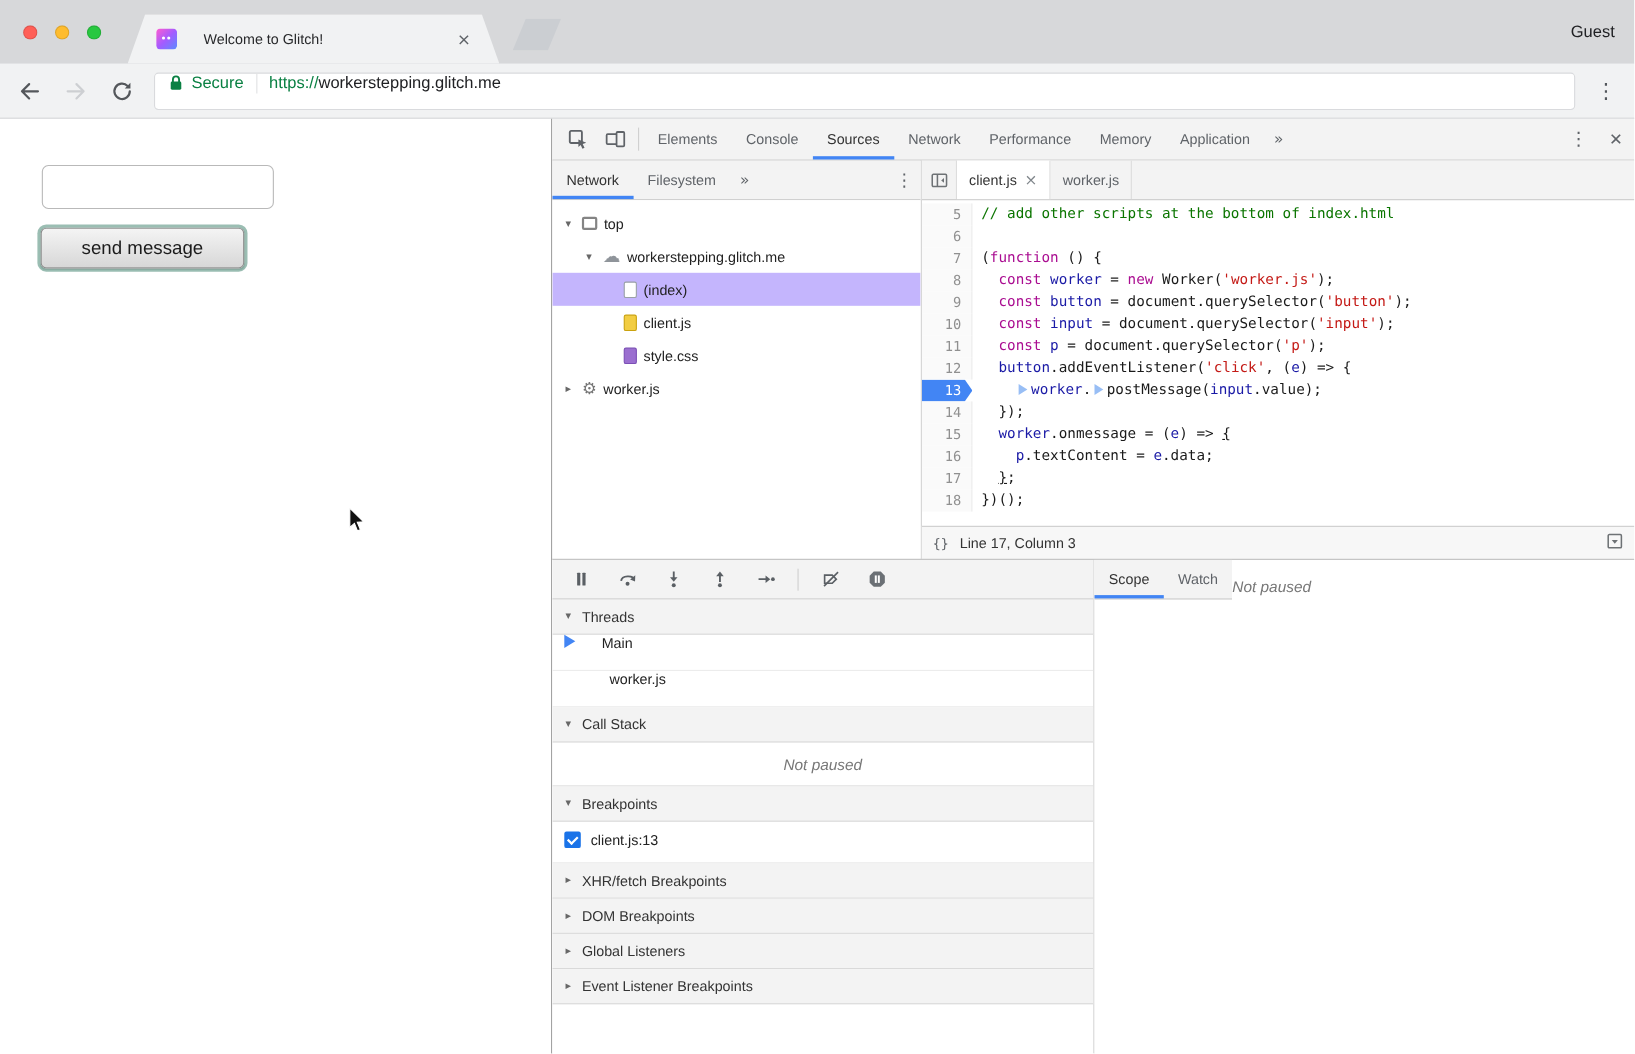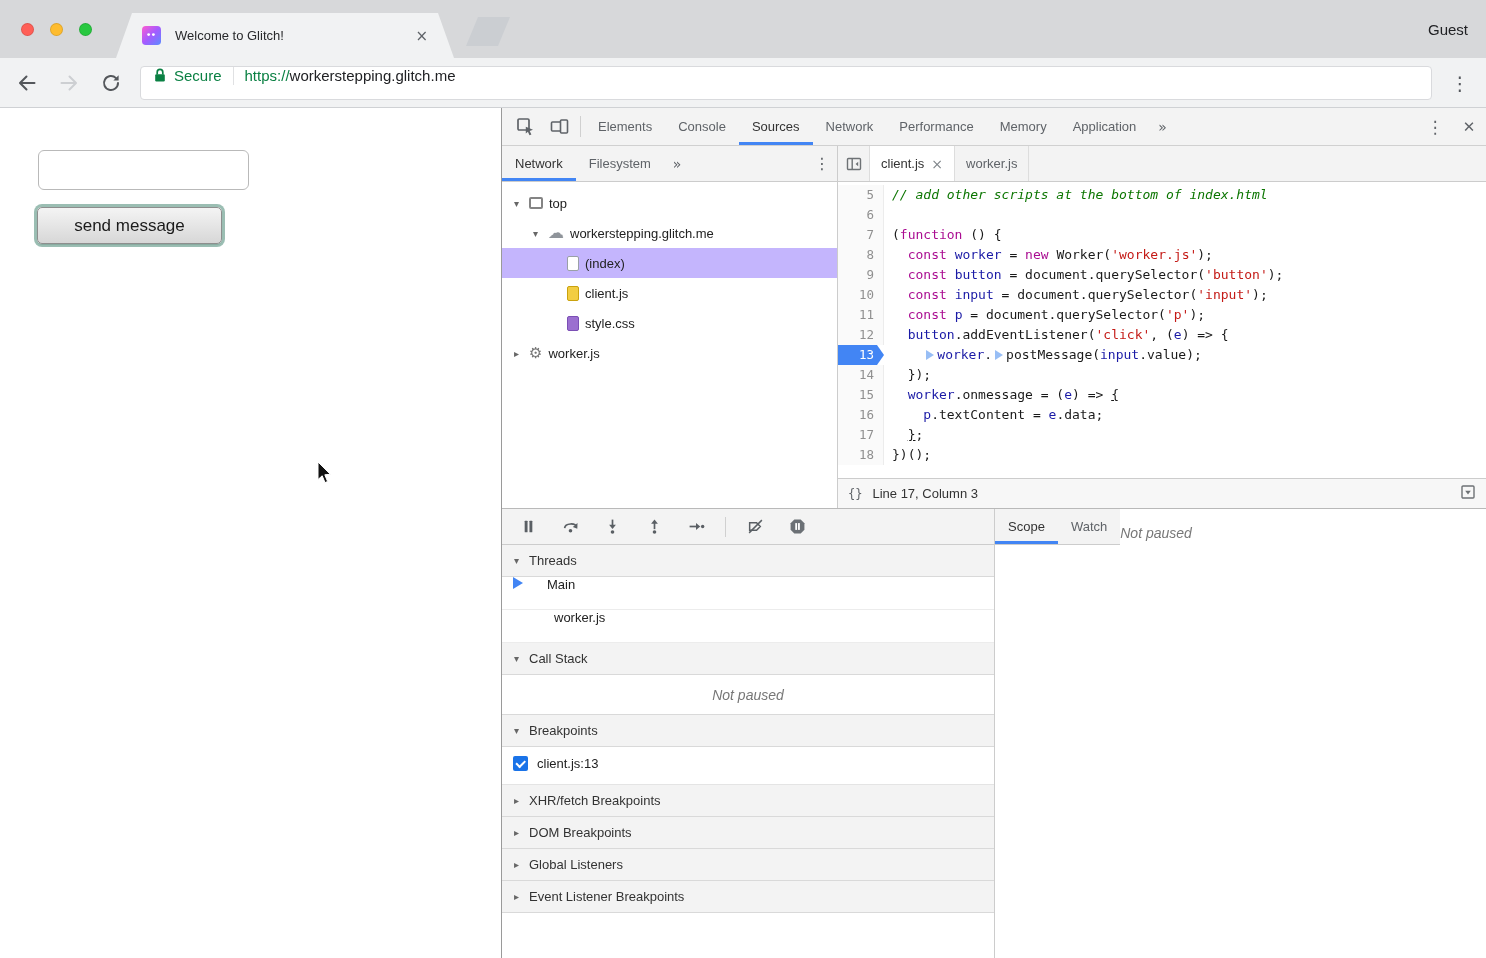--- a/index.html
+++ b/index.html
@@ -9,21 +9,21 @@
 
 
 .window{position:absolute;inset:0;background:#fff;overflow:hidden}
 .tabstrip{position:absolute;left:0;top:0;right:0;height:58px;background:#d7d8da}
 .traffic{position:absolute;top:23px;width:13px;height:13px;border-radius:50%;border:1px solid rgba(0,0,0,.12)}
 .t-close{left:21px;background:#ff5f57}
 .t-min{left:50px;background:#febc2e}
 .t-max{left:79px;background:#28c840}
 .tab{position:absolute;left:116px;top:13px;width:338px;height:45px;background:#f1f2f3;clip-path:polygon(16px 0,calc(100% - 16px) 0,100% 100%,0 100%);display:flex;align-items:center;padding:0 26px}
 .tab-favicon{width:19px;height:19px;flex:0 0 auto}
-.tab-title{margin-left:14px;font-size:13px;color:#28292b;white-space:nowrap;overflow:hidden;flex:1}
+.tab-title{margin-left:24px;font-size:13px;color:#28292b;white-space:nowrap;overflow:hidden;flex:1}
 .tab-x{font-size:15px;color:#5f6368;margin-left:8px}
 .newtab{position:absolute;left:466px;top:17px;width:44px;height:29px;background:#cbced2;clip-path:polygon(12px 0,100% 0,calc(100% - 12px) 100%,0 100%)}
 .guest{position:absolute;right:18px;top:0;height:58px;display:flex;align-items:center;font-size:15px;color:#202124}
 .toolbar{position:absolute;left:0;top:58px;right:0;height:50px;background:#f1f2f3;border-bottom:1px solid #cfd1d4}
 .nav-btn{position:absolute;top:13px;width:24px;height:24px;display:flex;align-items:center;justify-content:center}
 .btn-back{left:15px}.btn-fwd{left:57px}.btn-reload{left:99px}
 .urlbar{position:absolute;left:140px;right:54px;top:8px;height:34px;background:#fff;border:1px solid #d9dadd;border-radius:4px;display:flex;padding:0 12px;gap:7px}
 .secure{color:#0a8043;font-size:15px}
 .url-sep{width:1px;height:18px;background:#e0e1e3;margin:0 4px}
 .url{font-size:15px;color:#202124;white-space:nowrap}
@@ -69,21 +69,21 @@
 .editor{flex:1;display:flex;flex-direction:column;min-width:0}
 .ed-icon{width:32px;border-right:1px solid #ddd;display:flex;align-items:center;justify-content:center}
 .ed-tab{display:flex;align-items:center;padding:0 11px;font-size:13px;color:#5f6368;border-right:1px solid #ddd;gap:7px;white-space:nowrap}
 .ed-tab.active{background:#fff;color:#333}
 .tab-close{font-size:14px;color:#80868b;font-family:"DejaVu Sans",sans-serif}
 .code{flex:1;overflow:hidden;font-family:"DejaVu Sans Mono","Liberation Mono",monospace;font-size:13px;line-height:20px;padding-top:3px}
 .code-line{display:flex;height:20px}
 .gutter-num{width:46px;flex:0 0 auto;text-align:right;padding-right:9px;color:#909090;background:#fafafa;border-right:1px solid #ececec;font-size:12.5px}
 .gutter-num.bp{background:#4285f4;color:#fff;clip-path:polygon(0 0,calc(100% - 7px) 0,100% 50%,calc(100% - 7px) 100%,0 100%);border-right-color:transparent}
 .code-text{white-space:pre;padding-left:8px;color:#1a1a1a}
-.tk-com{color:#0b7500;font-style:italic}
+.tk-com{color:#0b7500;}
 .tk-kw{color:#aa0d91}
 .tk-str{color:#c41a16}
 .tk-def{color:#1a1aa6}
 .tk-var{color:#1a1aa6}
 .tk-pl{color:#1a1a1a}
 .tk-match{color:#1a1a1a;text-decoration:underline}
 .inline-bp-mark{display:inline-block;width:0;height:0;border-left:8px solid #98bef5;border-top:5px solid transparent;border-bottom:5px solid transparent;margin:0 3px;vertical-align:-1px}
 .statusbar{height:30px;border-top:1px solid #ccc;background:#f7f7f7;display:flex;align-items:center;padding:0 10px;gap:10px;flex:0 0 auto;font-size:13px;color:#333}
 .pp-icon{font-family:"DejaVu Sans Mono","Liberation Mono",monospace;font-size:12px;color:#5f6368}
 

